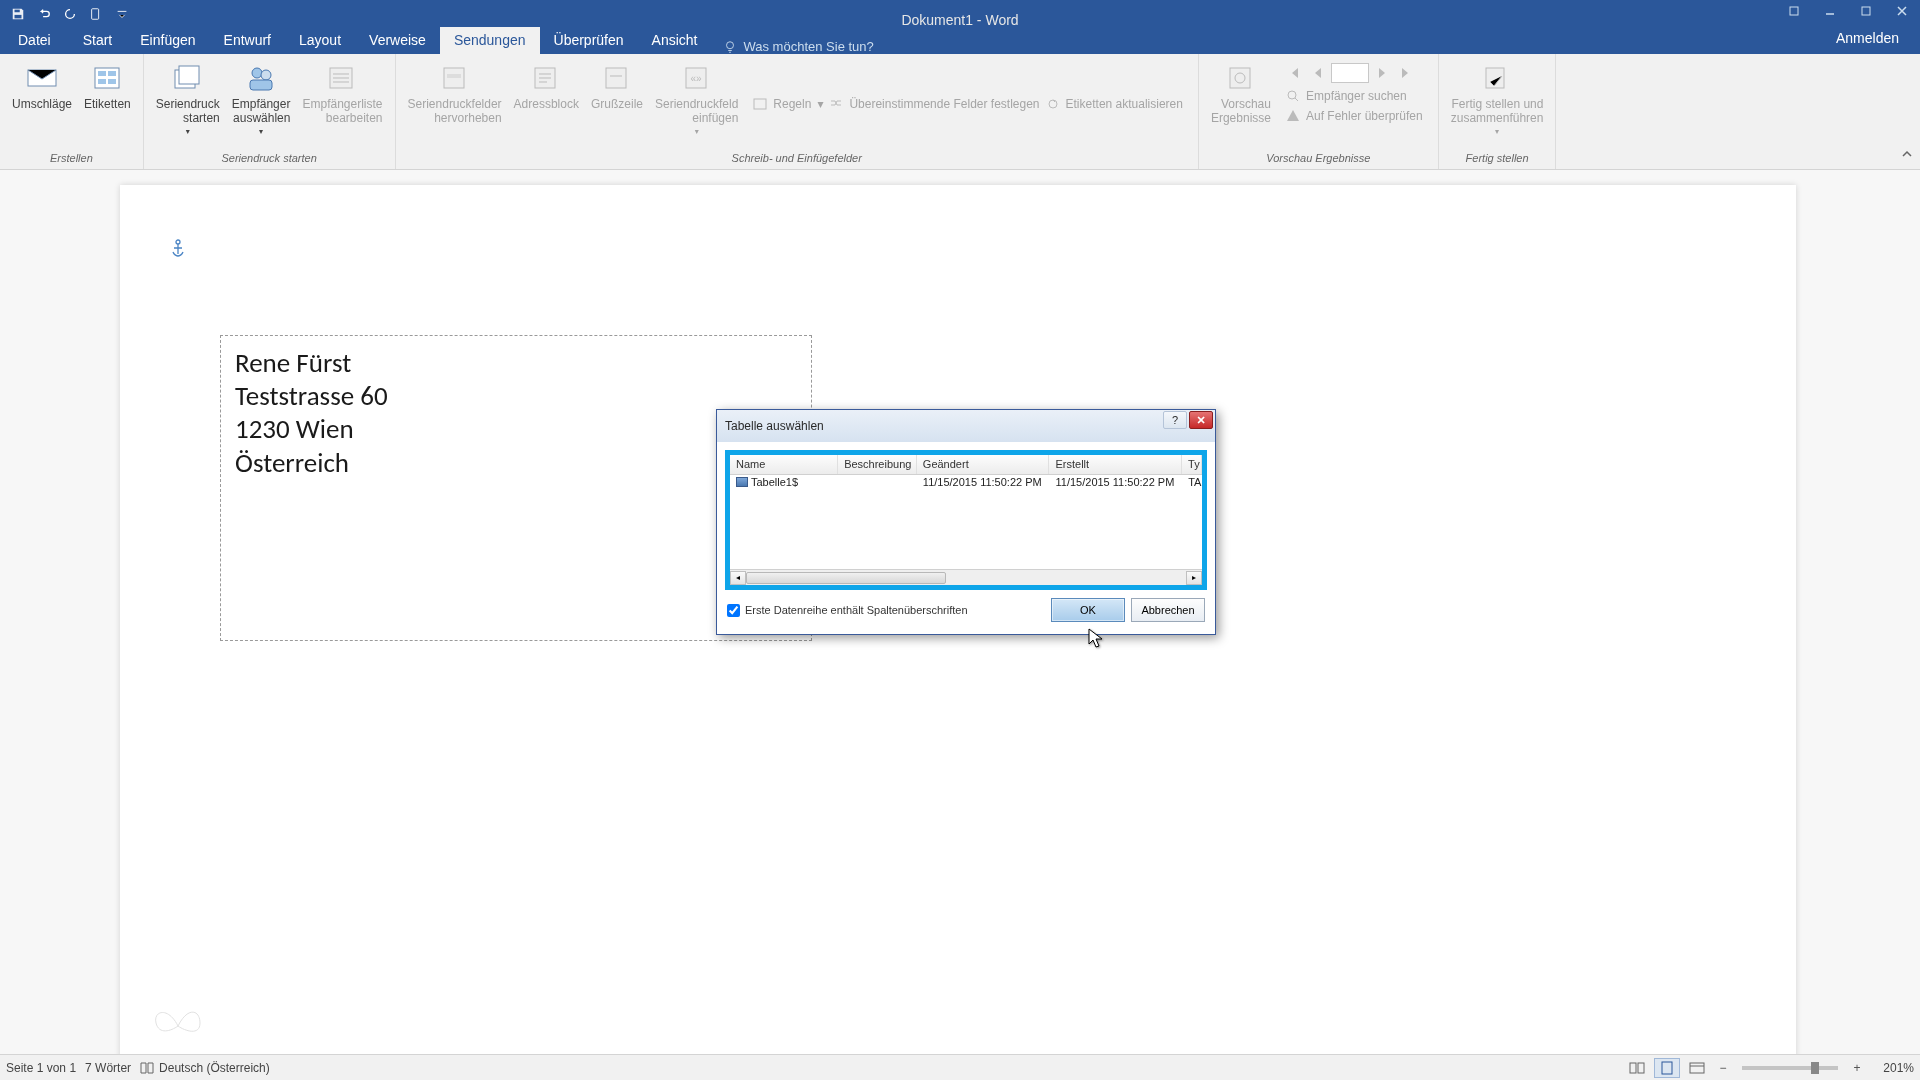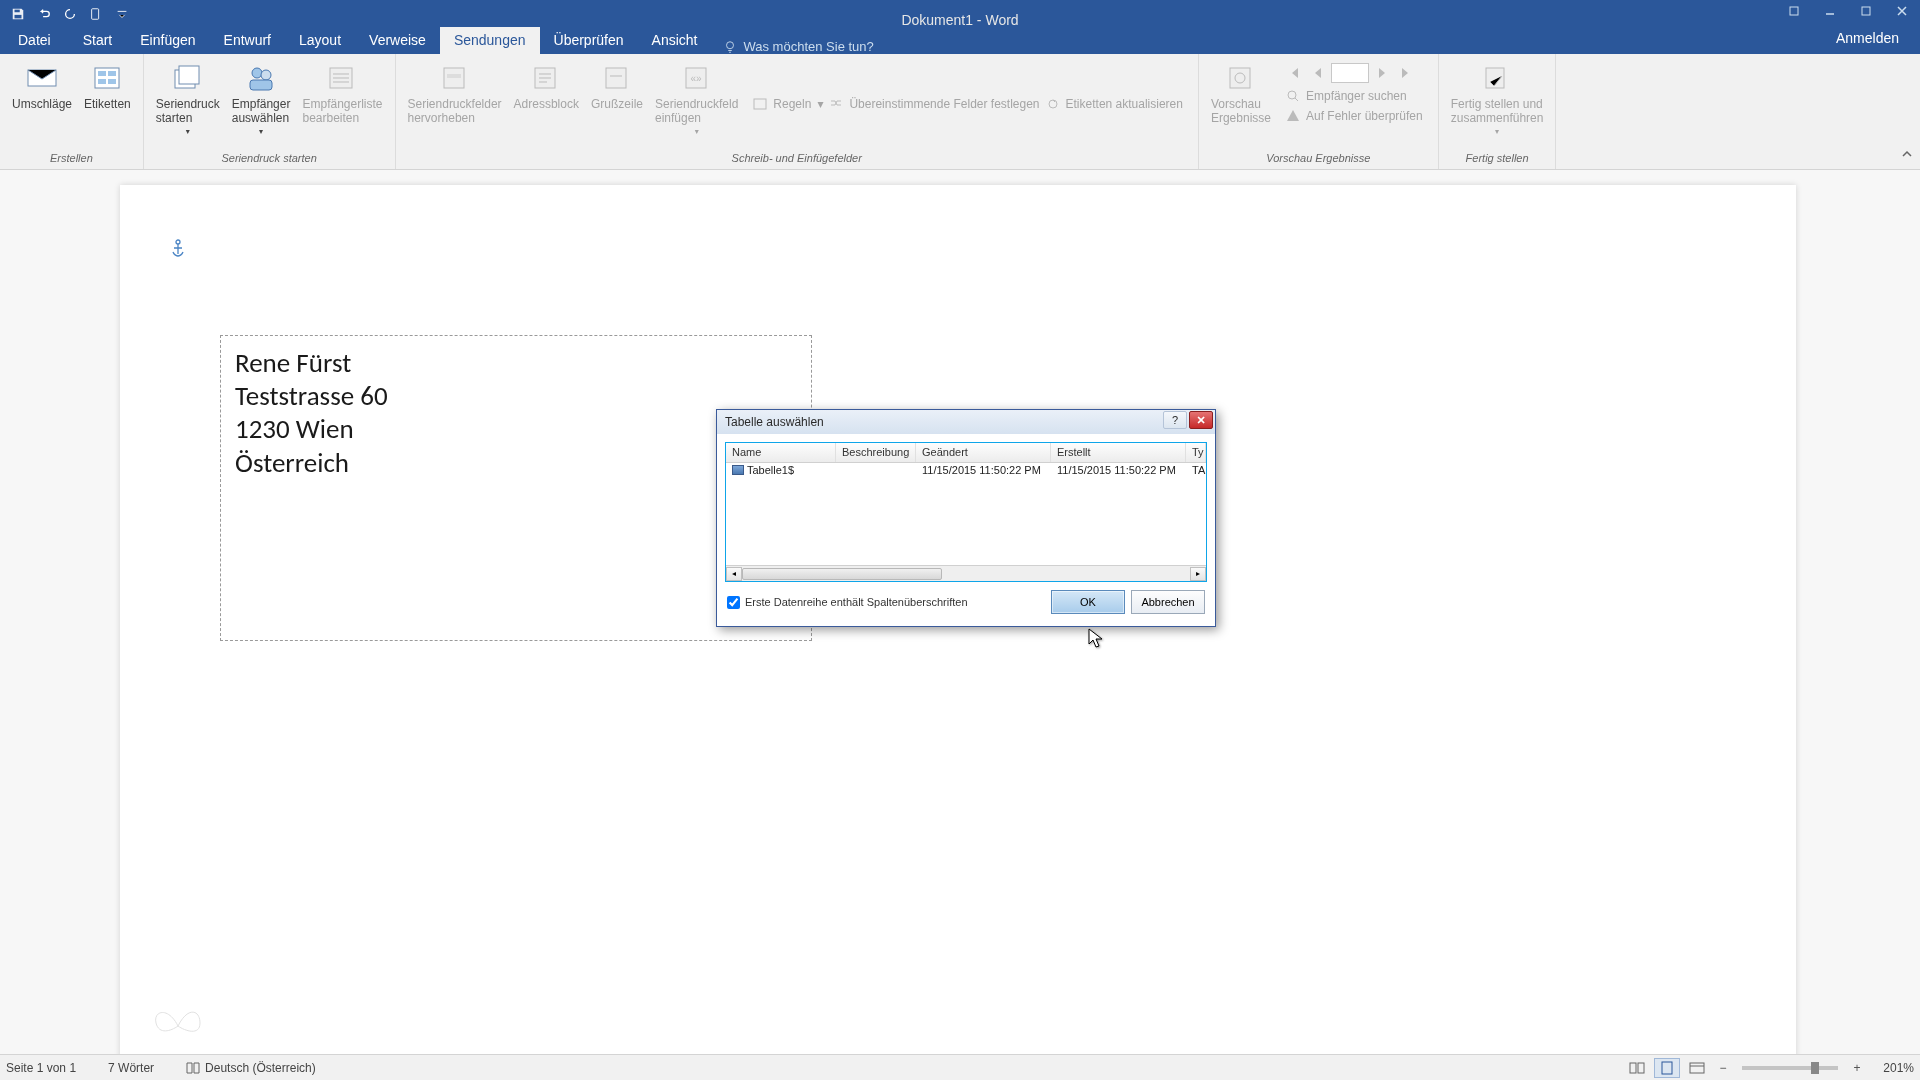--- a/index.html
+++ b/index.html
@@ -27,57 +27,57 @@
 .tell-me svg { width: 14px; height: 14px; }
 
 
 .ribbon { height: 116px; background: #f1f1f1; border-bottom: 1px solid #d4d4d4; display: flex; position: relative; }
 .ribbon-group { border-right: 1px solid #dcdcdc; padding: 4px 6px 2px; display: flex; flex-direction: column; }
 .group-body { display: flex; gap: 0; flex: 1; }
 .group-label { font-size: 11px; color: #666; text-align: center; padding: 2px 0 3px; font-style: italic; }
 .rbtn { display: flex; flex-direction: column; align-items: center; justify-content: flex-start; padding: 2px 6px; cursor: pointer; color: #444; min-width: 56px; }
 .rbtn.disabled { color: #a5a5a5; cursor: default; }
 .rbtn .ricon { width: 36px; height: 36px; display: flex; align-items: center; justify-content: center; margin-bottom: 2px; }
-.rbtn .rlabel { font-size: 12px; text-align: left; line-height: 1.15; white-space: pre-line; }
+.rbtn .rlabel { font-size: 12px; text-align: right; line-height: 1.15; white-space: pre-line; }
 .rbtn .drop { font-size: 8px; margin-top: 1px; }
 .small-stack { display: flex; flex-direction: row; gap: 0; padding: 4px 6px; }
 .sbtn { display: flex; align-items: center; gap: 6px; font-size: 12px; color: #a5a5a5; cursor: default; padding: 1px 3px; }
 .sbtn svg { width: 14px; height: 14px; }
 .nav-strip { display: flex; align-items: center; gap: 2px; }
 .nav-strip .nbtn { width: 22px; height: 22px; display: flex; align-items: center; justify-content: center; cursor: default; }
 .nav-strip input { width: 38px; height: 20px; border: 1px solid #c8c8c8; font-size: 11px; text-align: center; background: #fff; }
 .ribbon-collapse { position: absolute; right: 6px; bottom: 4px; cursor: pointer; color: #666; }
 
 
 .doc-area { position: absolute; top: 170px; bottom: 26px; left: 0; right: 0; background: #f7f7f7; overflow: hidden; }
 .page { position: absolute; left: 120px; top: 15px; width: 1676px; height: 900px; background: #fff; box-shadow: 0 0 6px rgba(0,0,0,0.15); }
 .anchor { position: absolute; left: 50px; top: 54px; color: #4a84c4; }
 .textframe { position: absolute; left: 100px; top: 150px; width: 592px; height: 306px; border: 1.5px dashed #9a9a9a; padding: 10px 14px; }
 .doc-line { font-size: 27px; font-family: Calibri, 'Segoe UI', sans-serif; color: #1a1a1a; line-height: 1.23; }
 
 
 .statusbar { position: absolute; bottom: 0; left: 0; right: 0; height: 26px; background: #f1f1f1; border-top: 1px solid #d4d4d4; display: flex; align-items: center; font-size: 12px; color: #444; padding: 0 6px; }
-.sb-left { display: flex; align-items: flex-end; gap: 32px; }
+.sb-left { display: flex; align-items: flex-end; gap: 9px; }
 .sb-item { display: flex; align-items: center; gap: 5px; cursor: pointer; }
 .sb-right { margin-left: auto; display: flex; align-items: center; gap: 4px; }
 .view-btn { width: 26px; height: 20px; display: flex; align-items: center; justify-content: center; cursor: pointer; border: 1px solid transparent; }
 .view-btn.active { background: #dce6f1; border-color: #a0b8d8; }
 .zoom-track { width: 96px; height: 4px; background: #c4c4c4; position: relative; margin: 0 6px; }
 .zoom-thumb { position: absolute; width: 8px; height: 12px; background: #888; top: -4px; left: 72%; }
 .zoom-pm { width: 18px; height: 18px; display: flex; align-items: center; justify-content: center; cursor: pointer; color: #555; }
 
 
 .dialog-wrap { position: absolute; left: 716px; top: 409px; width: 500px; box-shadow: 3px 3px 10px rgba(0,0,0,0.4); }
 .dialog-outer { border: 1px solid #3a5a9a; background: #fff; }
-.dlg-title { height: 24px; background: linear-gradient(#eaf0f8, #d6e2f0); display: flex; align-items: center; padding-left: 8px; font-size: 12px; color: #2a2a2a; position: relative; }
+.dlg-title { height: 32px; background: linear-gradient(#eaf0f8, #d6e2f0); display: flex; align-items: center; padding-left: 8px; font-size: 12px; color: #2a2a2a; position: relative; }
 .dlg-tbtns { position: absolute; right: 2px; top: 1px; display: flex; gap: 2px; }
 .dlg-tbtn { width: 24px; height: 18px; border: 1px solid #b5c4d8; background: linear-gradient(#f4f7fb, #dce6f0); display: flex; align-items: center; justify-content: center; font-size: 11px; cursor: pointer; border-radius: 2px; }
 .dlg-tbtn.close { background: linear-gradient(#e57373, #c62828); border-color: #8a1f1f; color: #fff; font-weight: bold; }
 .dlg-body { padding: 8px; }
-.dlg-list { border: 1px solid #0ea5e9; height: 140px; background: #fff; position: relative; overflow: hidden; }
+.dlg-list { border: 5px solid #0ea5e9; height: 140px; background: #fff; position: relative; overflow: hidden; }
 .dlg-head { display: flex; height: 20px; background: linear-gradient(#fdfdfd, #ececec); border-bottom: 1px solid #d0d0d0; font-size: 11px; color: #333; }
 .dlg-col { padding: 3px 6px; border-right: 1px solid #e0e0e0; overflow: hidden; white-space: nowrap; }
 .dlg-row { display: flex; height: 18px; font-size: 11px; color: #222; align-items: flex-start; }
 .dlg-cell { padding: 1px 6px; overflow: hidden; white-space: nowrap; display: flex; align-items: center; gap: 3px; }
 .tbl-icon { width: 12px; height: 10px; background: linear-gradient(#7da7d9, #4a78b0); border: 1px solid #3a5a8a; display: inline-block; }
 .dlg-hscroll { position: absolute; bottom: 0; left: 0; right: 0; height: 16px; background: #efefef; border-top: 1px solid #d0d0d0; display: flex; align-items: center; }
 .hs-btn { width: 16px; height: 14px; background: linear-gradient(#fafafa, #e4e4e4); border: 1px solid #c0c0c0; font-size: 8px; display: flex; align-items: center; justify-content: center; cursor: pointer; }
 .hs-track { flex: 1; height: 14px; position: relative; }
 .hs-thumb { position: absolute; left: 0; width: 200px; height: 12px; top: 1px; background: linear-gradient(#f0f0f0, #d8d8d8); border: 1px solid #b8b8b8; border-radius: 2px; }
 .dlg-footer { display: flex; align-items: center; padding: 8px 2px 4px; gap: 8px; }

